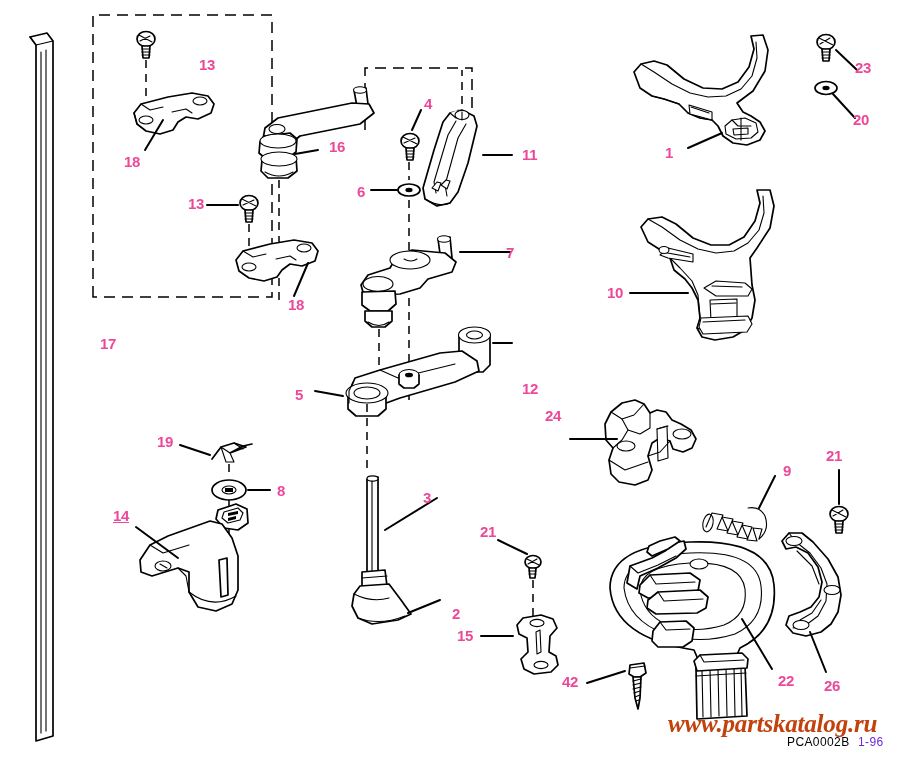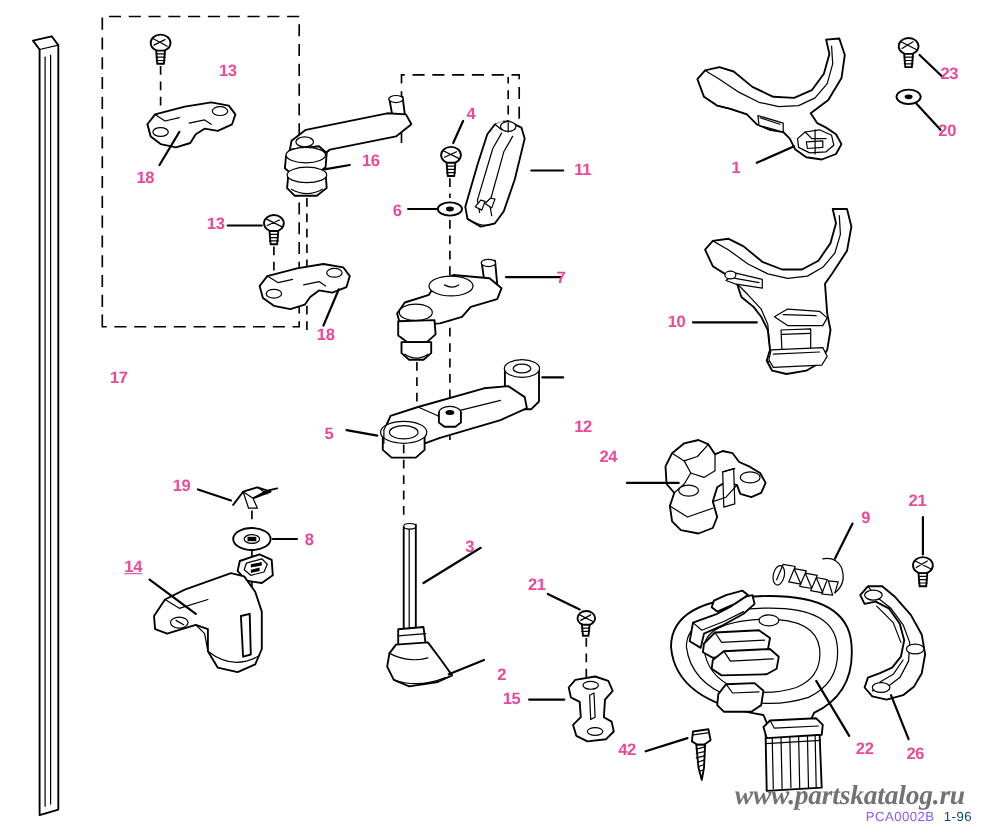--- a/index.html
+++ b/index.html
@@ -36,42 +36,42 @@
     letter-spacing: -0.3px;
   }
   .watermark {
     position: absolute;
     left: 668px;
     top: 710px;
     font-family: "Liberation Serif", serif;
     font-weight: bold;
     font-style: italic;
     font-size: 25px;
-    color: #737373;
+    color: #c2410c;
     letter-spacing: -0.2px;
     white-space: nowrap;
   }
   .code-left {
     position: absolute;
     left: 787px;
     top: 735px;
     font-family: "Liberation Sans", sans-serif;
     font-size: 12px;
-    color: #8b5cf6;
+    color: #000000;
     letter-spacing: 0.4px;
     white-space: nowrap;
     text-align: center;
   }
   .code-right {
     position: absolute;
     left: 858px;
     top: 735px;
     font-family: "Liberation Sans", sans-serif;
     font-size: 12px;
-    color: #0c4a6e;
+    color: #6d28d9;
     letter-spacing: 0.4px;
     white-space: nowrap;
   }
 </style>
 </head>
 <body>
 
 <div id="sheet">
 
   <svg class="layer" viewBox="0 0 900 759" xmlns="http://www.w3.org/2000/svg">

